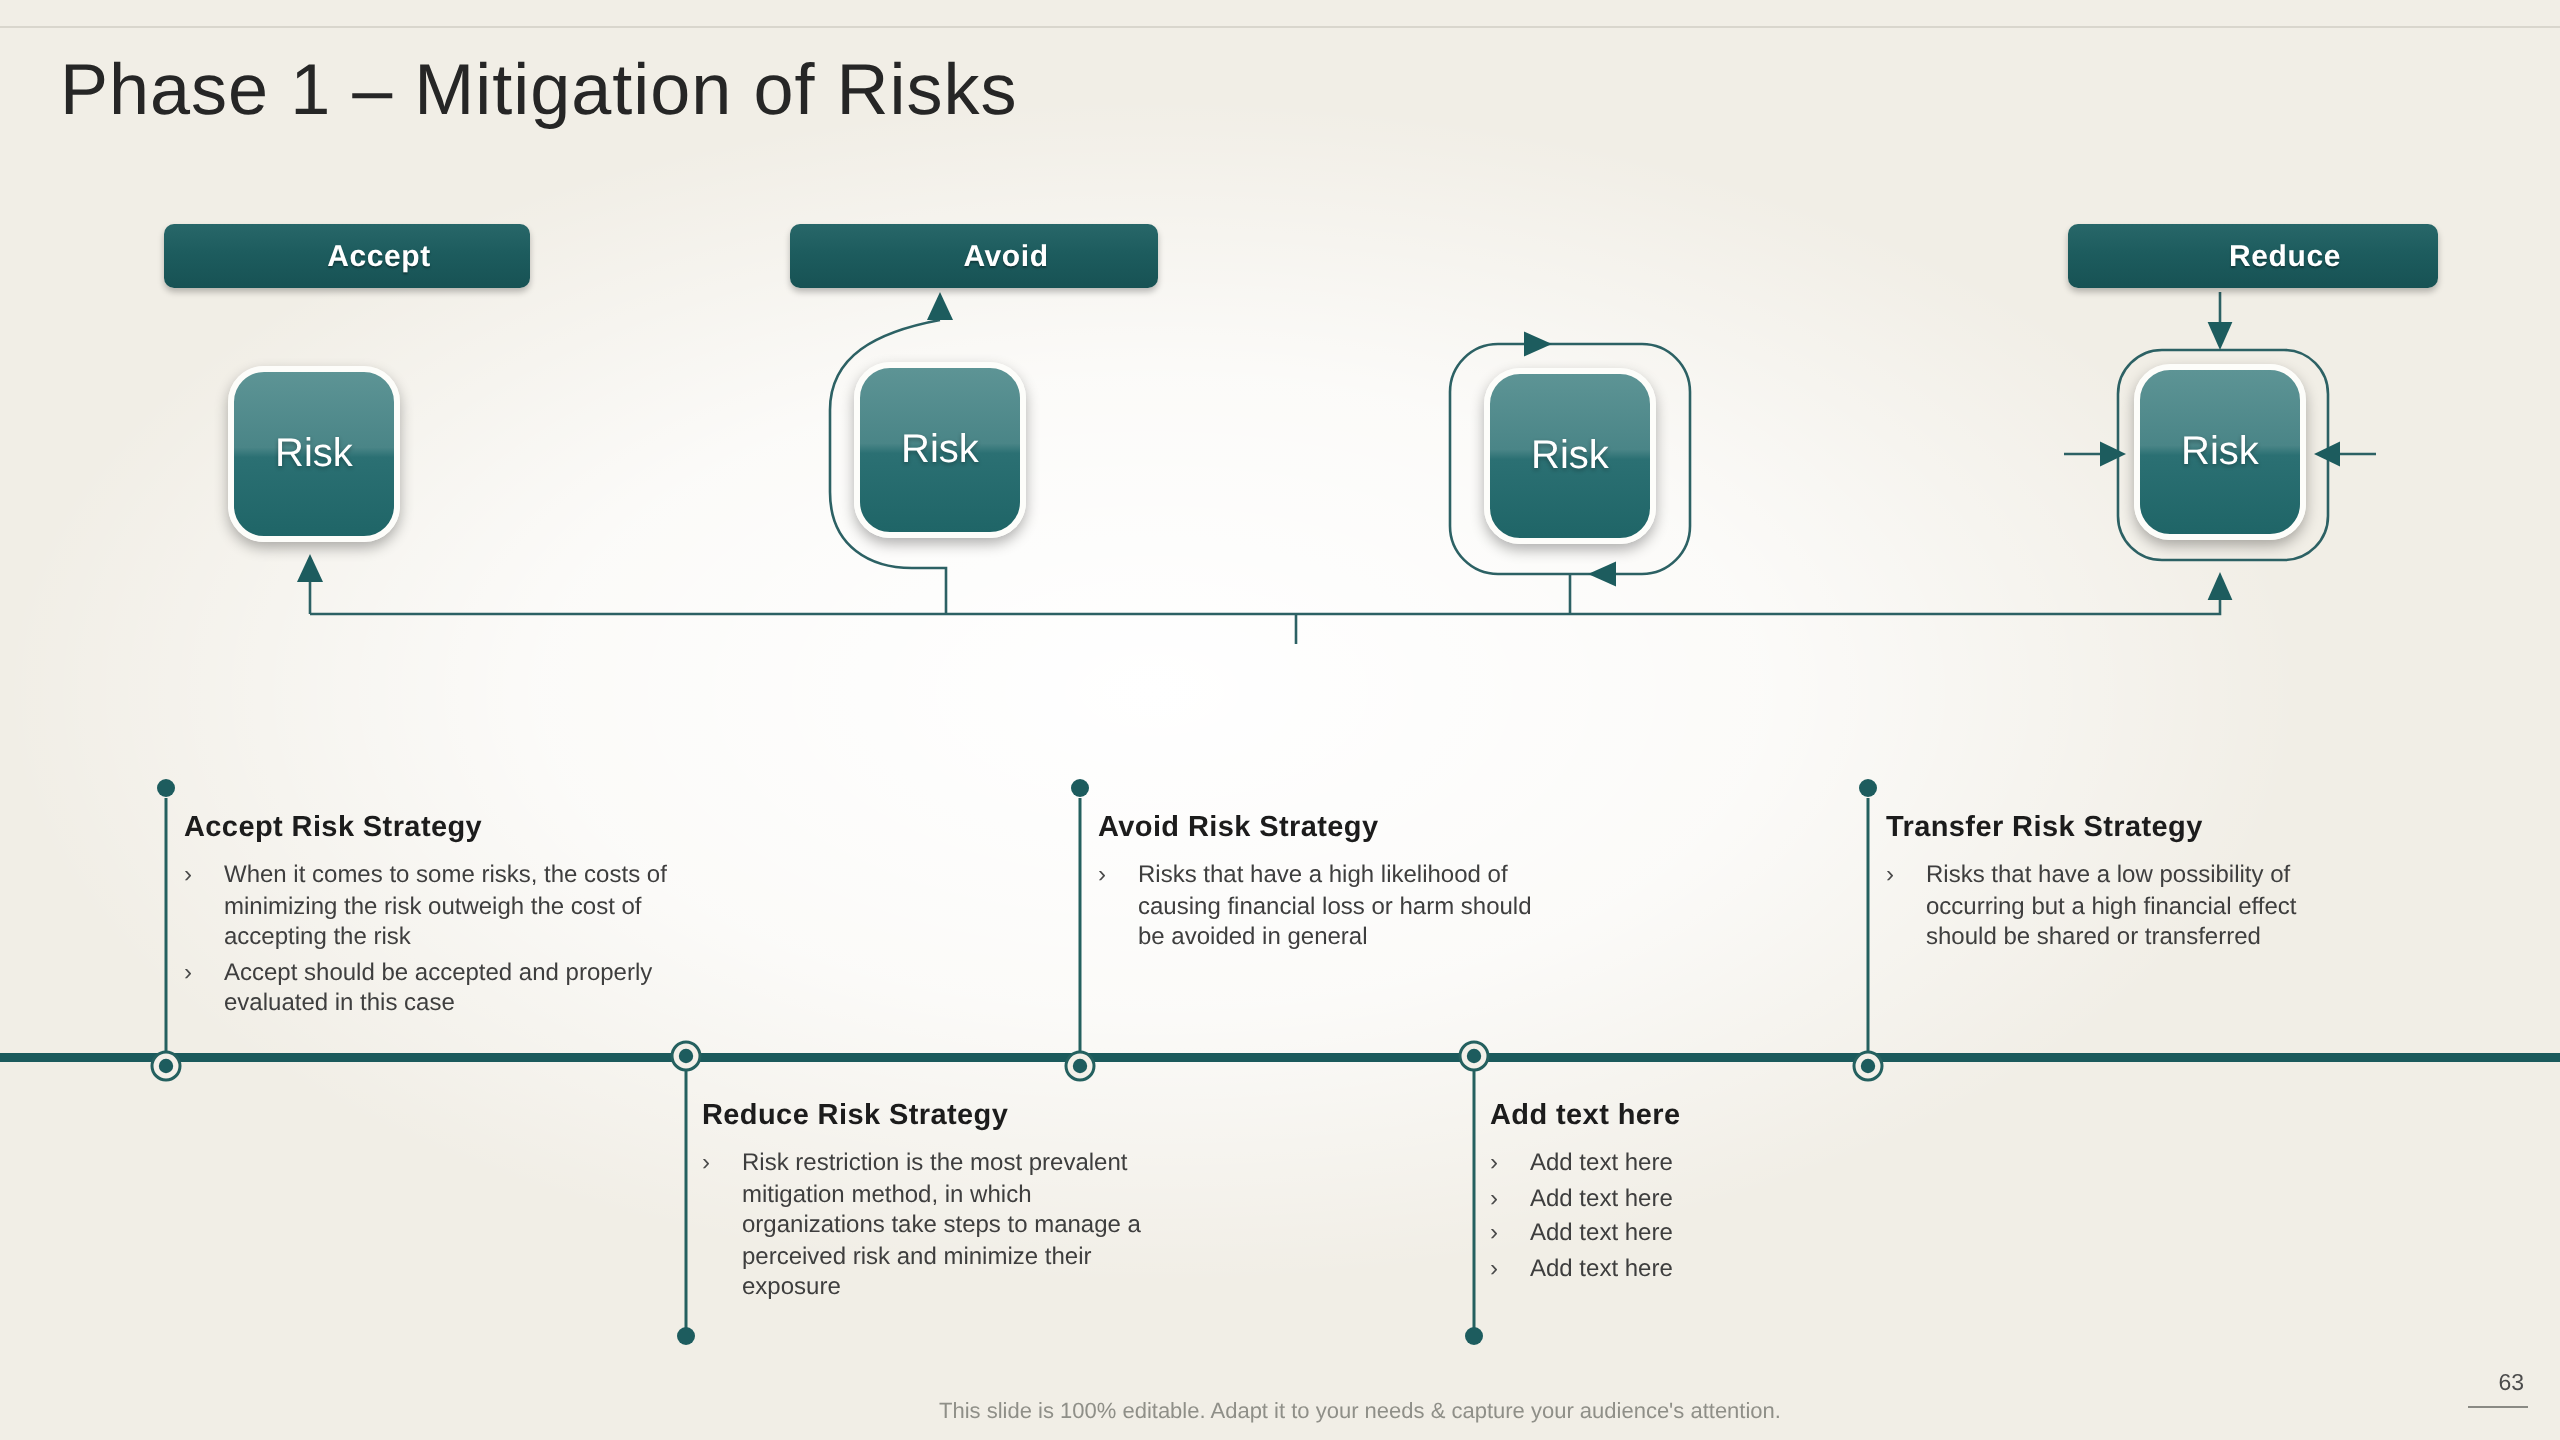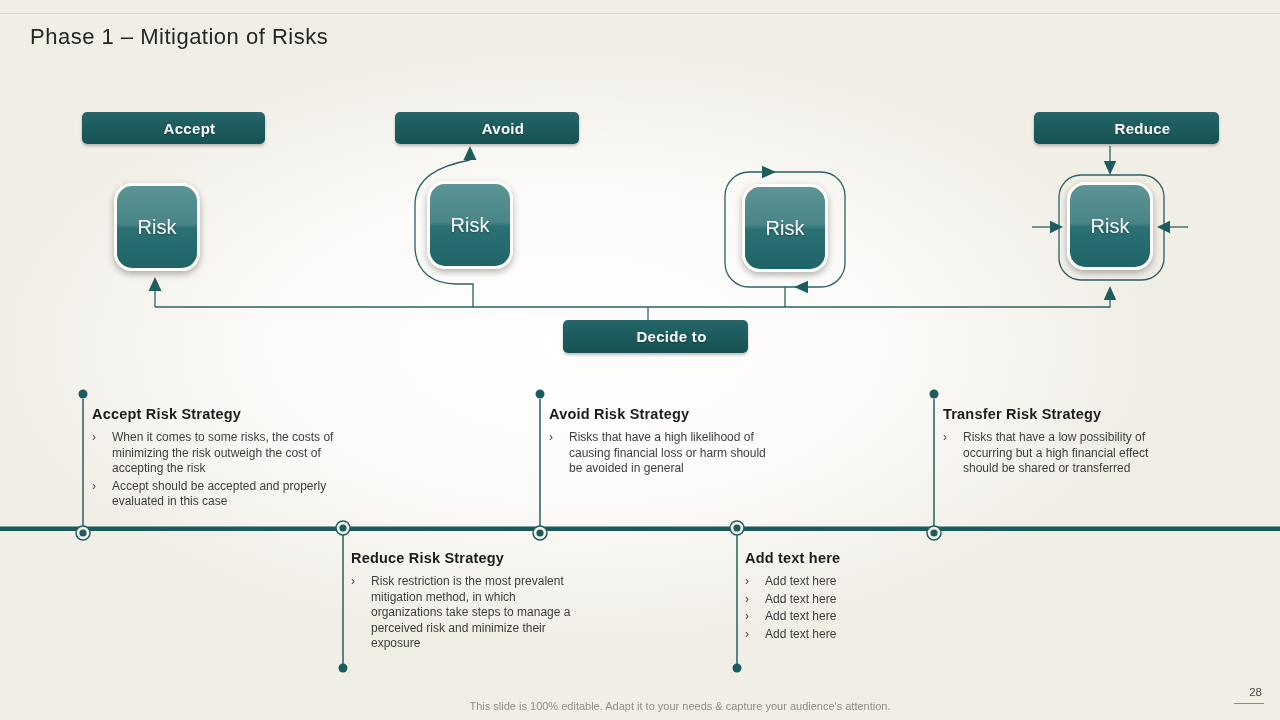--- a/index.html
+++ b/index.html
@@ -9,21 +9,21 @@
     background:#f1eee6;
   }
   .slide::before{
     content:"";position:absolute;inset:0;
     background:radial-gradient(ellipse 60% 55% at 45% 48%, #ffffff 0%, rgba(255,255,255,0.75) 40%, rgba(255,255,255,0) 75%);
     pointer-events:none;
   }
   .top-rule{position:absolute;left:0;top:13px;width:1280px;height:1px;background:#d9d6cd;}
   .title{
     position:absolute;left:30px;top:24px;margin:0;
-    font-size:22px;font-weight:400;letter-spacing:0.5px;color:#262626;
+    font-size:36px;font-weight:400;letter-spacing:0.5px;color:#262626;
   }
   .subtitle{
     position:absolute;left:30px;top:78px;margin:0;width:900px;
     font-size:11px;color:#3c3c3c;
   }
   .strategy-btn{
     position:absolute;height:32px;border-radius:5px;
     background:linear-gradient(180deg,#286769 0%,#1d5c5e 45%,#175254 100%);
     box-shadow:0 2px 3px rgba(0,0,0,0.25);
     display:flex;align-items:center;justify-content:center;
@@ -149,23 +149,20 @@
   <div class="risk-box" style="left:427px;top:181px;">
     <span>Risk</span>
   </div>
   <div class="risk-box" style="left:742px;top:184px;">
     <span>Risk</span>
   </div>
   <div class="risk-box" style="left:1067px;top:182px;">
     <span>Risk</span>
   </div>
 
-  <div class="strategy-btn" style="left:563px;top:320px;width:153px;height:33px;">
-    <span>Decide to</span>
-  </div>
 
   <div class="section" style="left:92px;top:406px;width:268px;">
     <h3>Accept Risk Strategy</h3>
     <ul>
       <li>
         <span class="marker">›</span>
         <span>When it comes to some risks, the costs of minimizing the risk outweigh the cost of accepting the risk</span>
       </li>
       <li>
         <span class="marker">›</span>
@@ -220,15 +217,15 @@
         <span>Add text here</span>
       </li>
       <li>
         <span class="marker">›</span>
         <span>Add text here</span>
       </li>
     </ul>
   </div>
 
   <div class="footer">This slide is 100% editable. Adapt it to your needs &amp; capture your audience's attention.</div>
-  <div class="page-num">28</div>
+  <div class="page-num">63</div>
   <div class="page-num-rule"></div>
 </div>
 
 </body></html>

